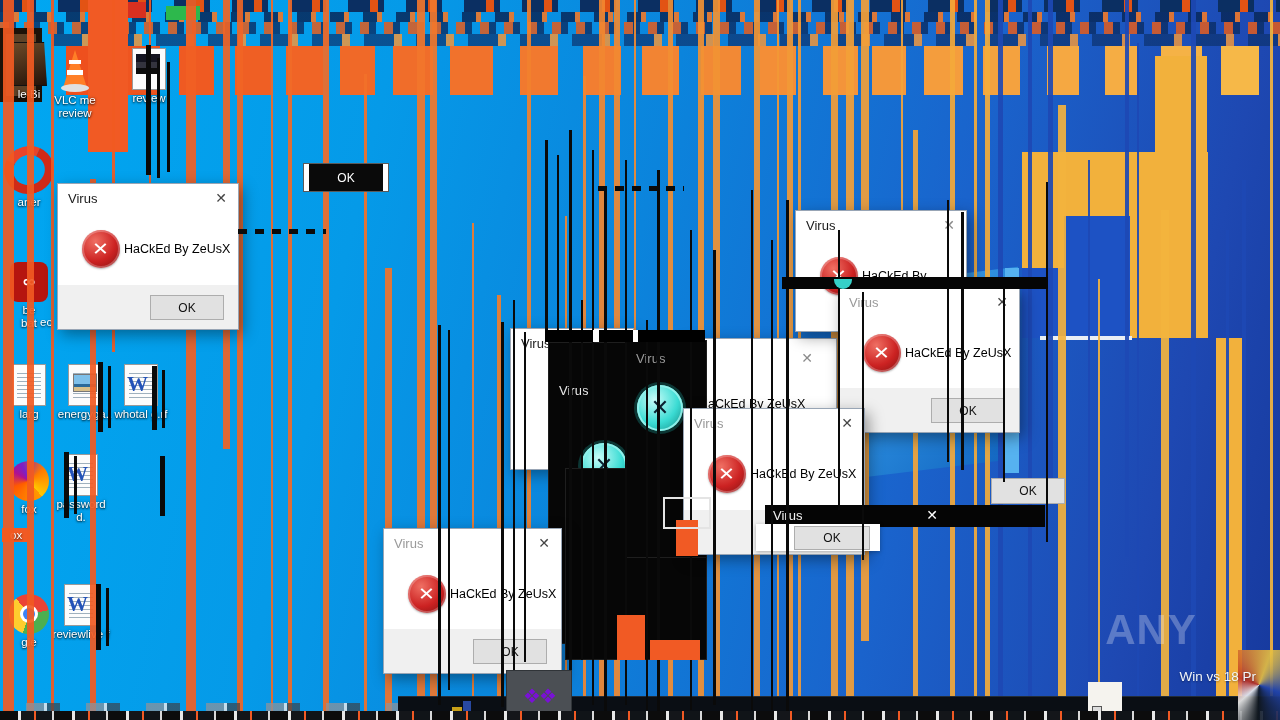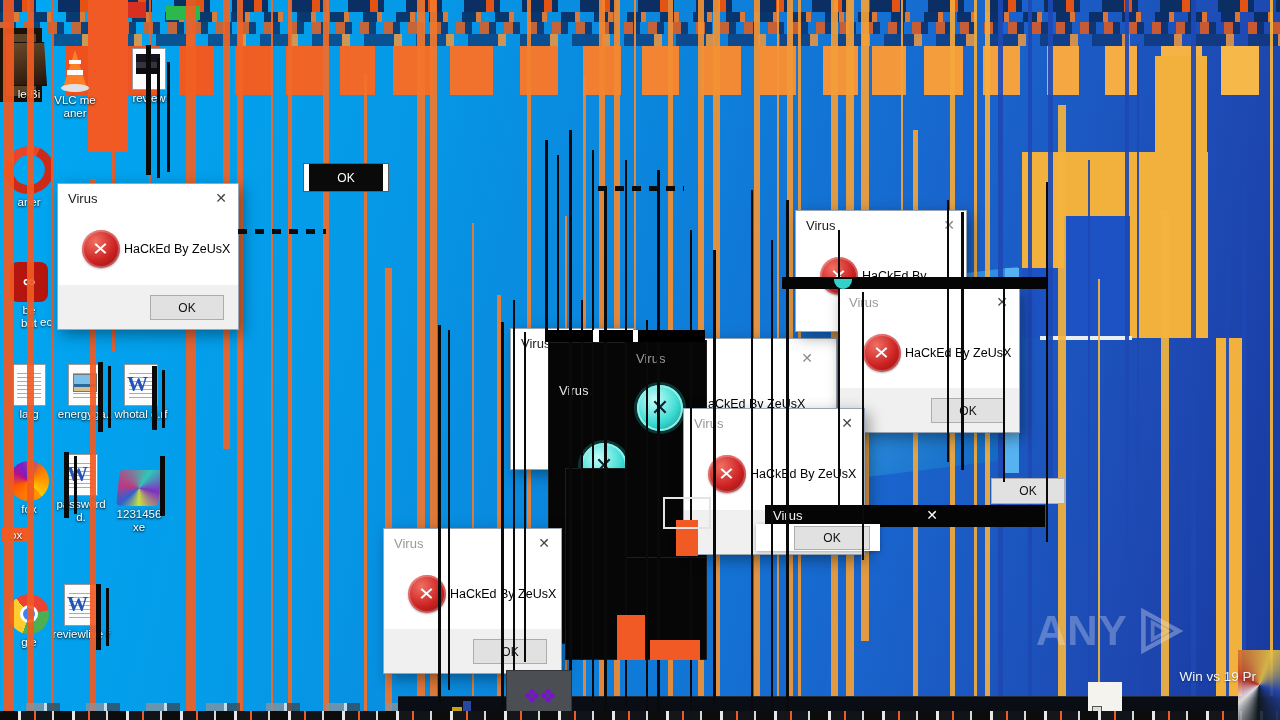--- a/index.html
+++ b/index.html
@@ -60,21 +60,21 @@
   .inv-ok{position:absolute;background:#0a0a0a;color:#fff;border-left:5px solid #fff;border-right:5px solid #fff;
     outline:1px solid #5a5a5a;display:flex;align-items:center;justify-content:center;font-size:12px;z-index:45;cursor:pointer;}
   .panel-ok{position:absolute;background:#fff;z-index:30;box-shadow:0 1px 4px rgba(0,0,0,.3);}
   .panel-ok .btn{position:absolute;left:38px;top:2px;width:74px;height:22px;}
   .outline-ok{position:absolute;border:2px solid #e4e4e4;background:transparent;z-index:41;}
 
   .frag-text{position:absolute;z-index:2;color:#fff;font-size:11.5px;text-shadow:0 1px 2px rgba(0,0,0,.85);}
   .frag-chip{background:#f15a24;padding:1px 8px;}
 
   #watermark{position:absolute;left:1036px;top:600px;width:230px;height:62px;z-index:4;
-    display:flex;align-items:center;gap:8px;color:rgba(235,240,250,.30);}
+    display:flex;align-items:center;gap:8px;color:rgba(235,240,250,.30);flex-direction:column;}
   #watermark .wm-txt{font-size:42px;font-weight:700;letter-spacing:1px;line-height:60px;}
   #sysinfo{position:absolute;right:24px;top:668px;width:260px;z-index:60;text-align:right;
     color:#f2f6fb;font-size:13.5px;line-height:18px;text-shadow:0 1px 2px rgba(0,0,0,.4);}
 
   #taskbar{position:absolute;left:398px;top:696px;width:882px;height:24px;z-index:35;
     background:#0a0e14;border-top:1px solid #222c38;}
   #bottom-glitch{position:absolute;left:0;top:711px;width:1280px;height:9px;z-index:55;
     background:repeating-linear-gradient(90deg,#0c0c0c 0 18px,#e8e8e8 18px 21px,#14161a 21px 34px,#f15a24 34px 36px,#101418 36px 52px,#d8d8d8 52px 54px);}
   #bottom-grey{position:absolute;left:0;top:703px;width:400px;height:9px;z-index:34;
     background:repeating-linear-gradient(90deg,rgba(130,138,148,0) 0 26px,rgba(140,146,155,.75) 26px 44px,rgba(230,233,238,.85) 44px 47px,rgba(60,66,74,.7) 47px 60px);}
@@ -148,21 +148,21 @@
     <div class="icon-item" style="position: absolute; left: 46px; top: 46px; width: 58px;">
       <div class="icon-glyph">
         <svg width="40" height="44" viewBox="0 0 40 44">
           <polygon points="20,2 32,40 8,40" fill="#ff7f27"></polygon>
           <rect x="12" y="22" width="16" height="5" fill="#fff"></rect>
           <rect x="14" y="12" width="12" height="4" fill="#fff"></rect>
           <ellipse cx="20" cy="40" rx="14" ry="4" fill="#e0e0e0"></ellipse>
         </svg>
       </div>
       <div class="icon-label">VLC me
-aner</div>
+review</div>
     </div>
     <div class="icon-item" style="position: absolute; left: 120px; top: 44px; width: 58px;">
       <div class="icon-glyph">
         <div class="page">
           <div class="dark"></div>
         </div>
       </div>
       <div class="icon-label">review</div>
     </div>
     <div class="icon-item" style="position: absolute; left: 0px; top: 148px; width: 58px;">
@@ -211,26 +211,20 @@
       <div class="icon-label">fox</div>
     </div>
     <div class="icon-item" style="position: absolute; left: 52px; top: 450px; width: 58px;">
       <div class="icon-glyph">
         <div class="page">
           <div class="plines"></div>
           <span class="wchar">W</span>
         </div>
       </div>
       <div class="icon-label">password d.</div>
-    </div>
-    <div class="icon-item" style="position: absolute; left: 110px; top: 460px; width: 58px;">
-      <div class="icon-glyph">
-        <div style="width:42px;height:36px;border-radius:4px;transform:skewX(-6deg);background:conic-gradient(from 30deg,#30c8b8,#8030c0 20%,#c8e040 40%,#3060d0 55%,#c03880 70%,#30c8b8)"></div>
-      </div>
-      <div class="icon-label">1231456 xe</div>
     </div>
     <div class="icon-item" style="position: absolute; left: 0px; top: 588px; width: 58px;">
       <div class="icon-glyph">
         <div style="width:40px;height:40px;border-radius:50%;position:relative;background:conic-gradient(from -40deg,#ea4335 0 33%,#4caf50 0 66%,#ffcd2e 0)">
           <div style="position:absolute;inset:11px;border-radius:50%;background:#fff"></div>
           <div style="position:absolute;inset:14px;border-radius:50%;background:#3b82f6"></div>
         </div>
       </div>
       <div class="icon-label">gle</div>
     </div>
@@ -425,21 +419,21 @@
 
 <div id="watermark">
   <span class="wm-txt">ANY</span>
   <svg width="50" height="50" viewBox="0 0 54 54">
     <polygon points="8,6 8,48 46,27" fill="none" stroke="rgba(235,240,250,0.34)" stroke-width="5"></polygon>
     <polygon points="18,18 18,36 34,27" fill="none" stroke="rgba(235,240,250,0.30)" stroke-width="4"></polygon>
   </svg>
 </div>
 
 <div id="sysinfo">
-  <div>Win vs 19 Pr</div>
+  <div>Win vs 18 Pr</div>
 </div>
 
 <div id="taskbar">
   <div class="abs" style="left:54px;top:10px;width:10px;height:8px;background:#c8a018;"></div>
   <div class="abs" style="left:65px;top:4px;width:8px;height:14px;background:#2848a0;"></div>
 </div>
 <div id="bottom-grey"></div>
 <div id="bottom-glitch"></div>
 
 <div id="glitch-window">

